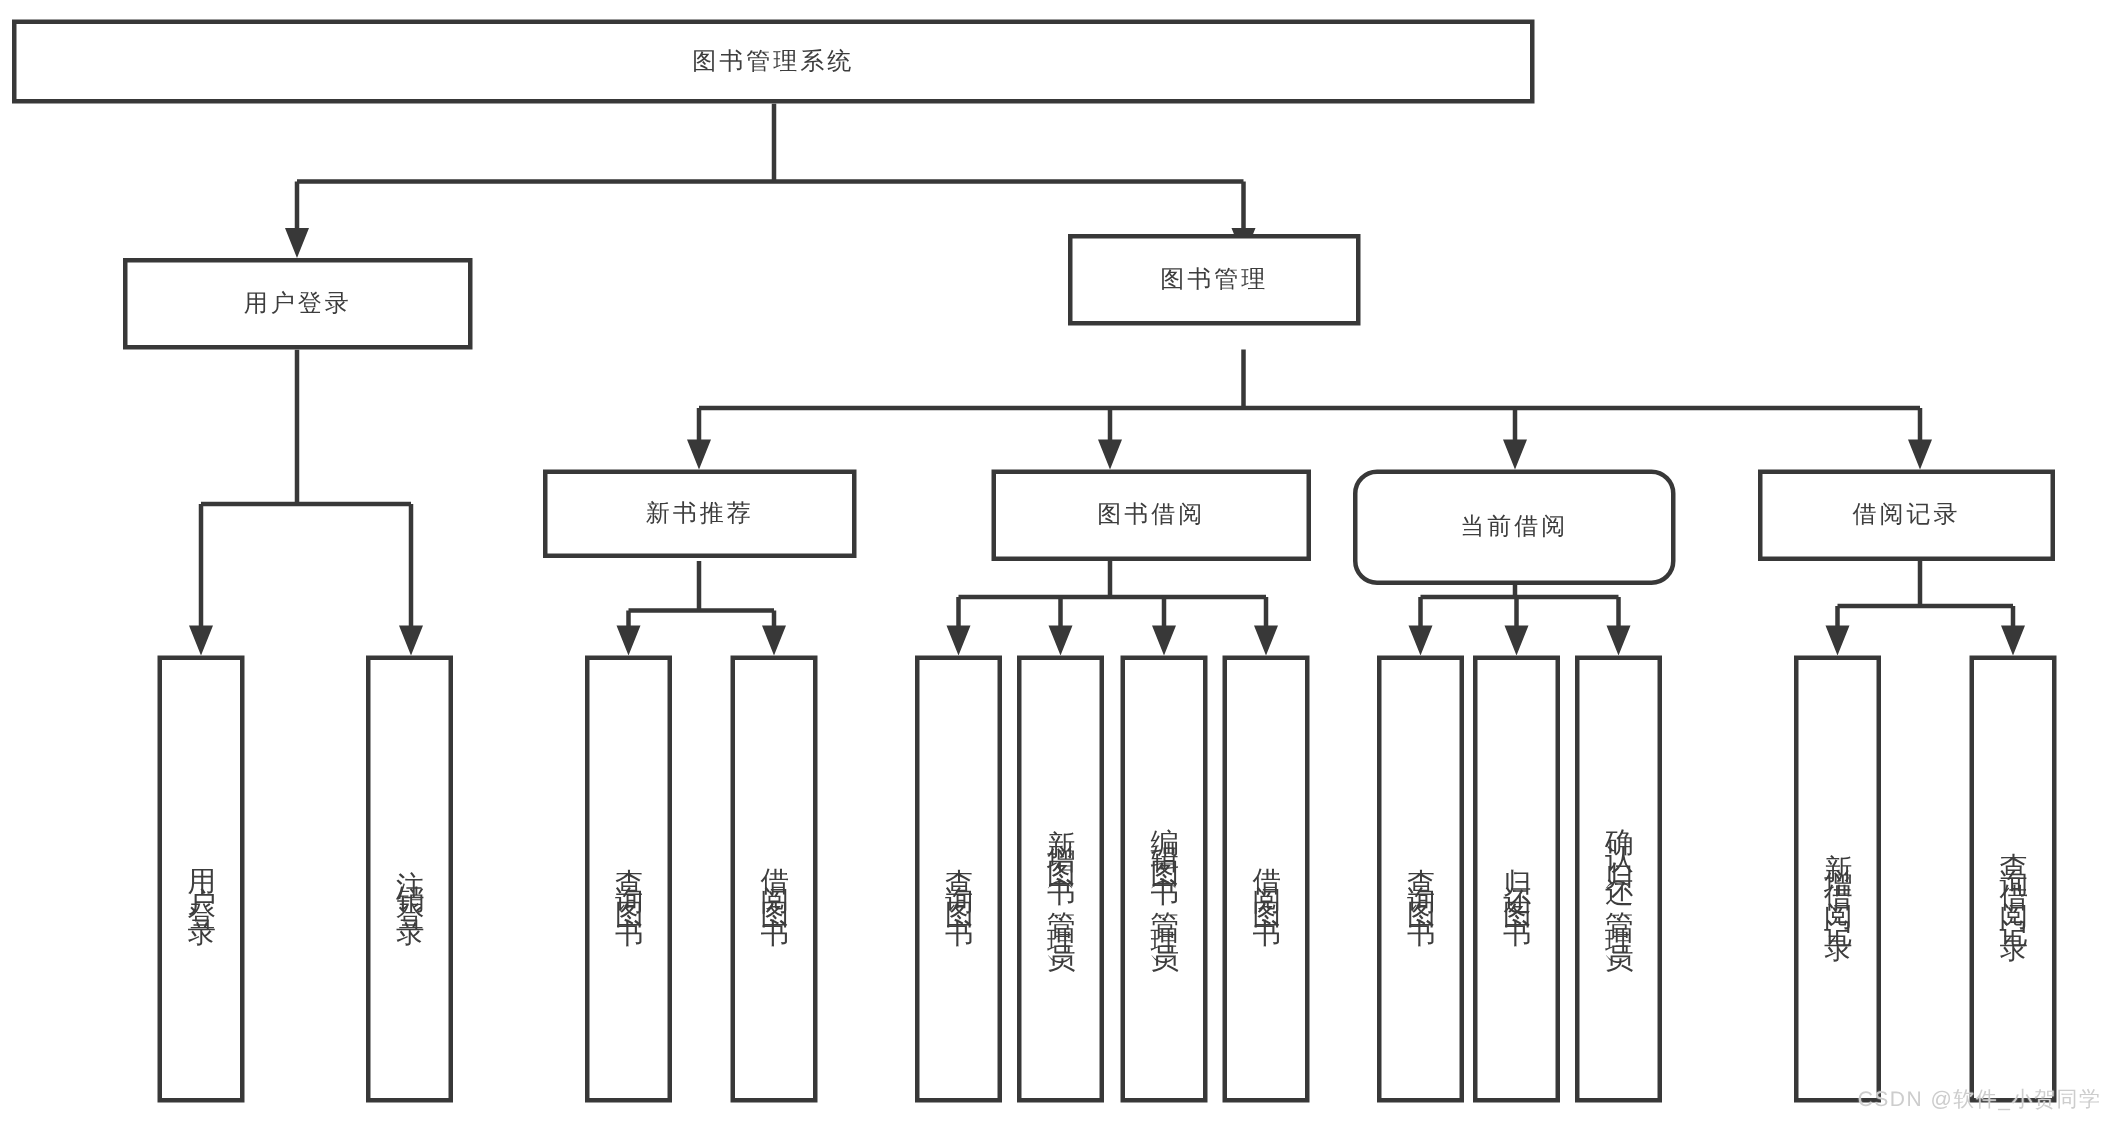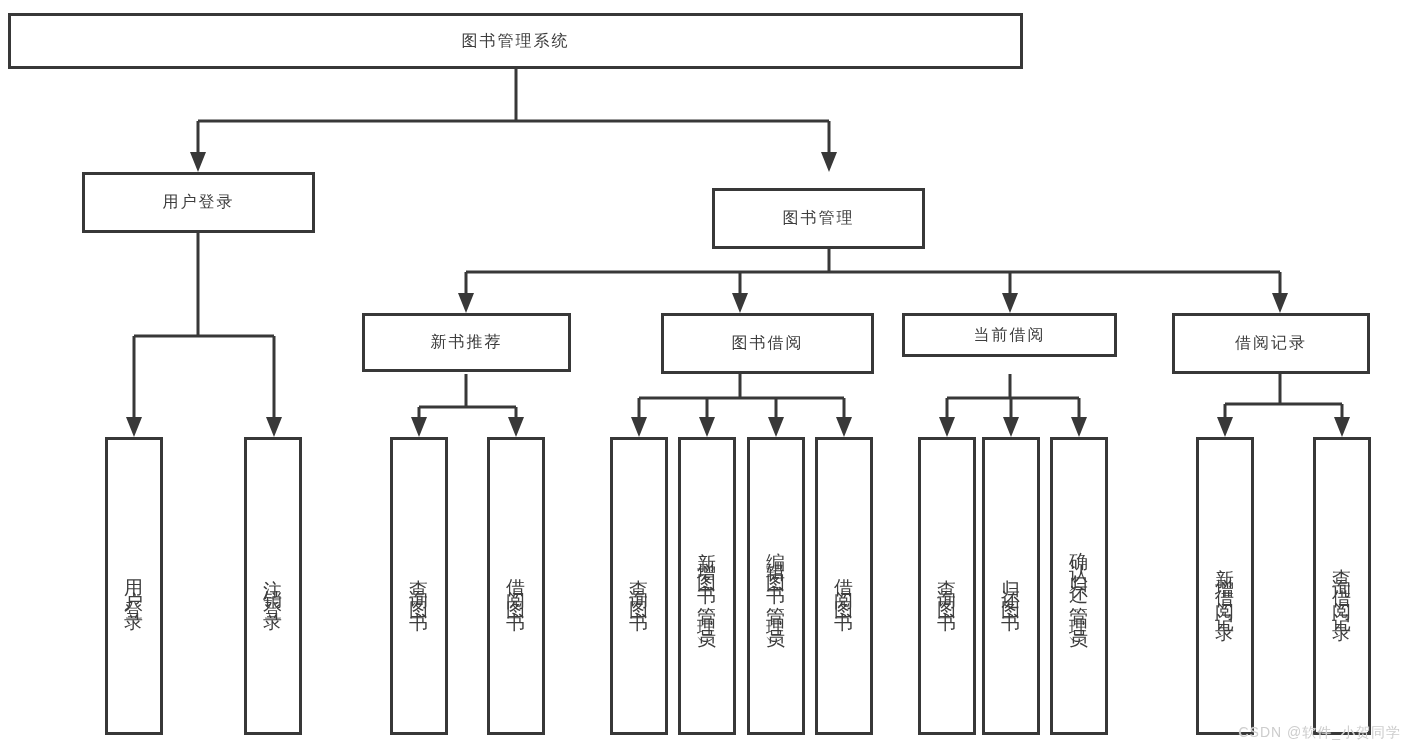--- a/index.html
+++ b/index.html
@@ -89,31 +89,31 @@
       M1217 417 h16 l-8 20 z M1334 417 h16 l-8 20 z"></path>
   </svg>
 
   <div class="box hbox" style="left:8px; top:13px; width:1015px; height:56px;">
     <span>图书管理系统</span>
   </div>
 
   <div class="box hbox" style="left:82px; top:172px; width:233px; height:61px;">
     <span>用户登录</span>
   </div>
-  <div class="box hbox" style="left:712px; top:188px; width:213px; height:61px;">
+  <div class="box hbox" style="left:712px; top:156px; width:195px; height:61px;">
     <span>图书管理</span>
   </div>
 
   <div class="box hbox" style="left:362px; top:313px; width:209px; height:59px;">
     <span>新书推荐</span>
   </div>
   <div class="box hbox" style="left:633px; top:313px; width:213px; height:61px;margin-left:28px;">
     <span>图书借阅</span>
   </div>
-  <div class="box hbox" style="left:902px; top:313px; width:215px; height:44px;">
+  <div class="box hbox" style="left:902px; top:313px; width:215px; height:77px;border-radius:16px;">
     <span>当前借阅</span>
   </div>
   <div class="box hbox" style="left:1172px; top:313px; width:198px; height:61px;">
     <span>借阅记录</span>
   </div>
 
   <div class="box leaf" style="left:105px;">
     <span>用户登录</span>
   </div>
   <div class="box leaf" style="left:244px;">

